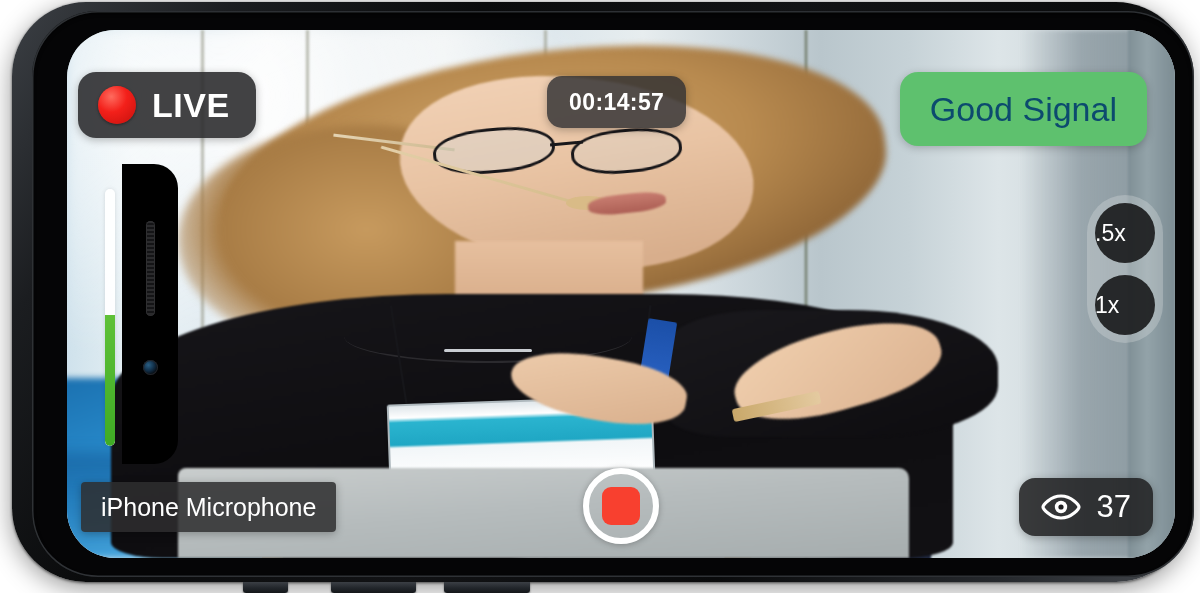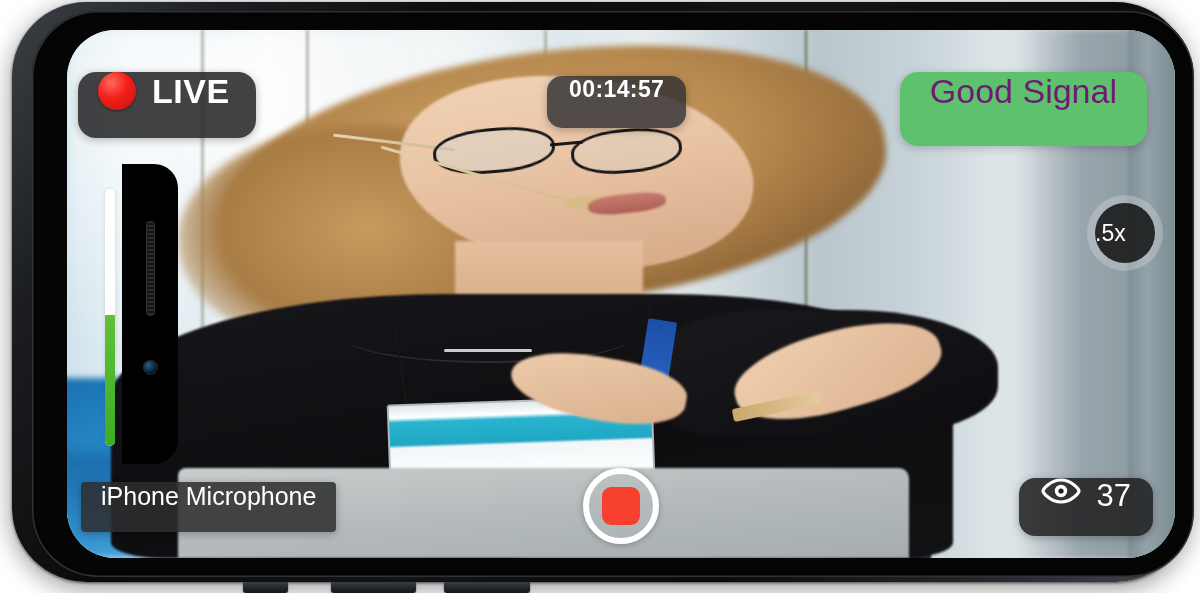--- a/index.html
+++ b/index.html
@@ -273,21 +273,21 @@
     left:60%; top:70%; width:8%; height:2.4%;
     background:linear-gradient(90deg,#c9a86a,#e4caa0);
     border-radius:3px; transform:rotate(-12deg); filter:blur(.6px);
   }
 
   
   #ui { position:absolute; inset:0; }
 
   .pill {
     position:absolute;
-    display:flex; align-items:flex-start;
+    display:flex; align-items:center;
     background:rgba(32,32,34,.84);
     border-radius:16px;
     color:#fff;
     box-shadow:0 2px 8px rgba(0,0,0,.28);
     user-select:none;
   }
 
   
   #live-badge {
     left:11px; top:42px;
@@ -312,21 +312,21 @@
   #timer-label { font-size:23px; font-weight:bold; letter-spacing:.4px; }
 
   
   #signal-badge {
     right:28px; top:42px;
     height:74px; padding:0 30px;
     border-radius:18px;
     background:#5ec16e;
     box-shadow:0 2px 9px rgba(0,0,0,.22);
   }
-  #signal-label { font-size:34px; font-weight:normal; color:#701a75; }
+  #signal-label { font-size:34px; font-weight:normal; color:#0c4a6e; }
 
   
   #zoom-cluster {
     position:absolute; right:12px; top:165px;
     width:76px; padding:8px 0;
     display:flex; flex-direction:column; align-items:center; gap:12px;
     background:rgba(225,228,230,.30);
     border-radius:38px;
   }
   .zoom-btn {
@@ -494,20 +494,23 @@
       </div>
 
       <div class="pill" id="signal-badge">
         <span id="signal-label">Good Signal</span>
       </div>
 
       <div id="zoom-cluster">
         <div class="zoom-btn">
           <span>.5x</span>
         </div>
+        <div class="zoom-btn">
+          <span>1x</span>
+        </div>
       </div>
 
       <div class="pill" id="mic-badge">
         <span id="mic-label">iPhone Microphone</span>
       </div>
 
       <div class="pill" id="viewers-badge">
         <span style="display:flex;align-items:center;">
           <svg width="40" height="26" viewBox="0 0 40 26" aria-hidden="true">
             <path d="M20 2 C31 2 38 11.5 38 13 C38 14.5 31 24 20 24 C9 24 2 14.5 2 13 C2 11.5 9 2 20 2 Z" fill="none" stroke="#ffffff" stroke-width="3.2" stroke-linejoin="round"></path>

